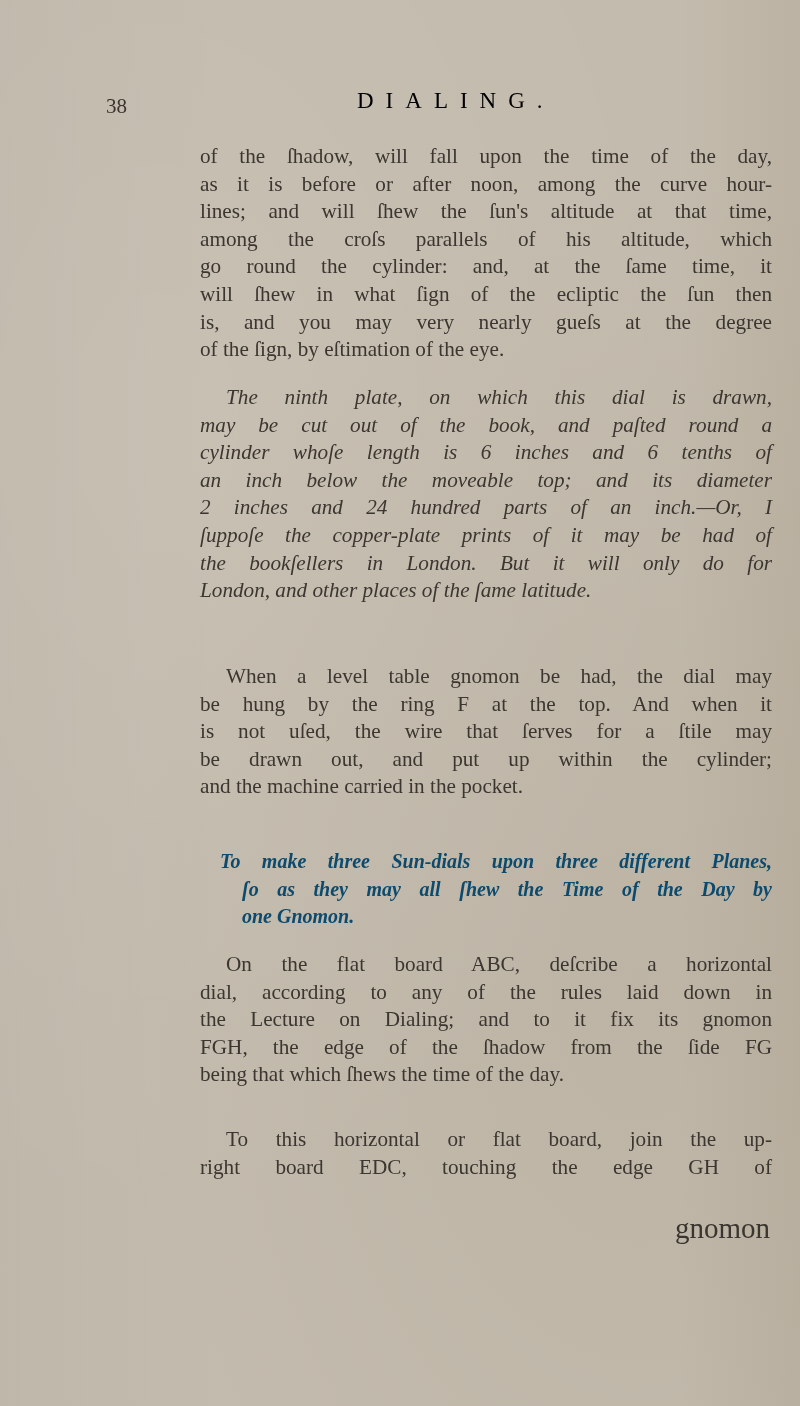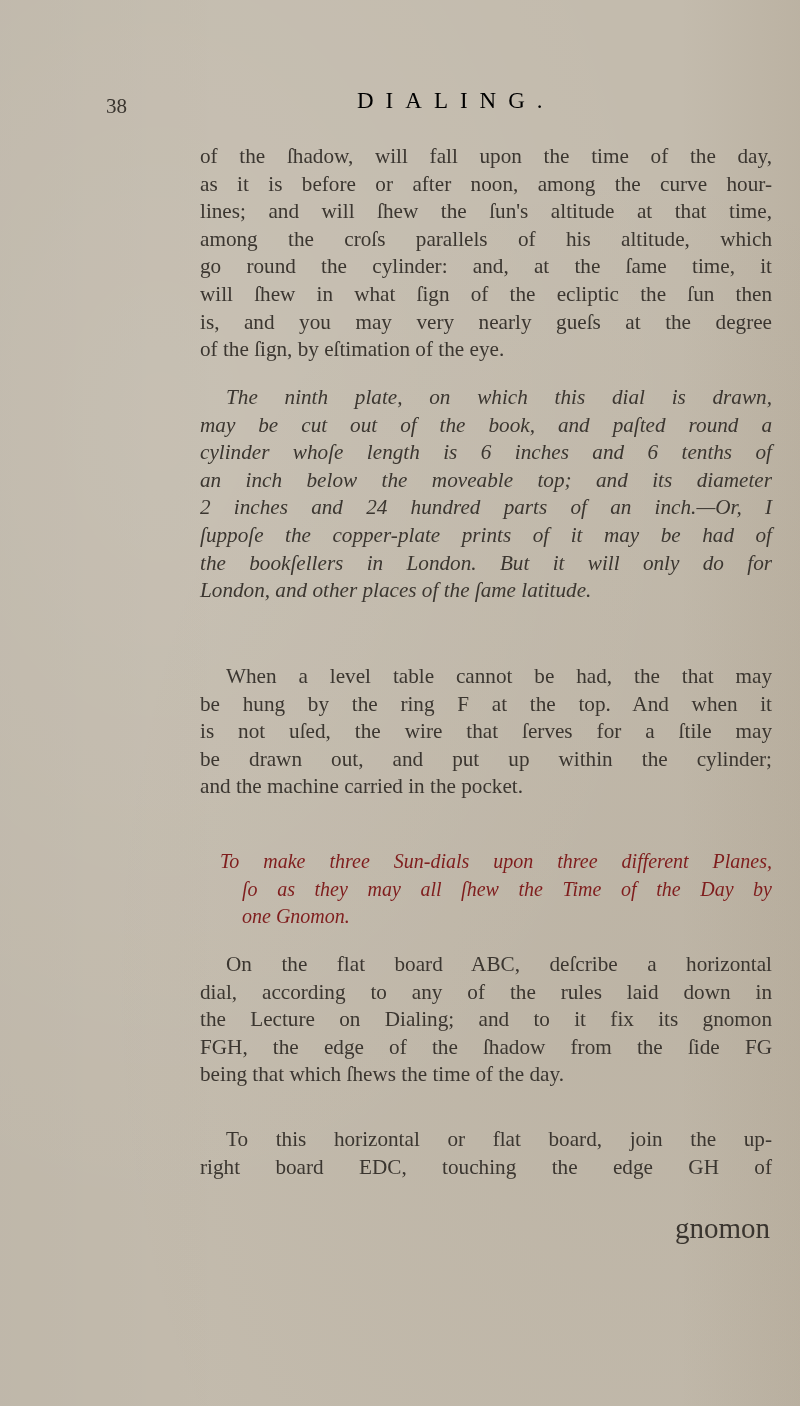--- a/index.html
+++ b/index.html
@@ -13,21 +13,21 @@
     font-family: "Liberation Serif", "DejaVu Serif", serif;
     color: #3b3630;
   }
   .abs { position:absolute; }
   .page-number { left:106px; top:94px; font-size:21px; color:#3a352f; }
   .running-head { left:357px; top:88px; font-size:23px; letter-spacing:12px; color:#000000; }
   .block { position:absolute; left:200px; width:572px; font-size:21.2px; line-height:27.6px; text-align:justify; }
   .line { display:block; white-space:nowrap; text-align:justify; text-align-last:justify; height:27.6px; }
   .line.last { text-align-last:left; }
   .indent { padding-left:26px; }
-  .heading { position:absolute; left:220px; width:552px; font-size:20px; line-height:27px; font-style:italic; color:#7f1d1d; }
+  .heading { position:absolute; left:220px; width:552px; font-size:20px; line-height:27px; font-style:italic; color:#0c4a6e;font-weight:bold; }
   .heading .line.hang { padding-left:22px; }
   .catchword { position:absolute; right:30px; font-size:29px; color:#3a352f; }
 </style>
 </head>
 <body>
 
 <div>
 
   <div class="abs page-number">38</div>
   <div class="abs running-head">DIALING.</div>
@@ -48,21 +48,21 @@
     <span class="line">may be cut out of the book, and paſted round a</span>
     <span class="line">cylinder whoſe length is 6 inches and 6 tenths of</span>
     <span class="line">an inch below the moveable top; and its diameter</span>
     <span class="line">2 inches and 24 hundred parts of an inch.—Or, I</span>
     <span class="line">ſuppoſe the copper-plate prints of it may be had of</span>
     <span class="line">the bookſellers in London. But it will only do for</span>
     <span class="line last">London, and other places of the ſame latitude.</span>
   </div>
 
   <div class="block" style="top:663px;">
-    <span class="line indent">When a level table cannot be had, the that may</span>
+    <span class="line indent">When a level table gnomon be had, the dial may</span>
     <span class="line">be hung by the ring F at the top.  And when it</span>
     <span class="line">is not uſed, the wire that ſerves for a ſtile may</span>
     <span class="line">be drawn out, and put up within the cylinder;</span>
     <span class="line last">and the machine carried in the pocket.</span>
   </div>
 
   <div class="heading" style="top:848px;">
     <span class="line">To make three Sun-dials upon three different Planes,</span>
     <span class="line hang">ſo as they may all ſhew the Time of the Day by</span>
     <span class="line hang last">one Gnomon.</span>

